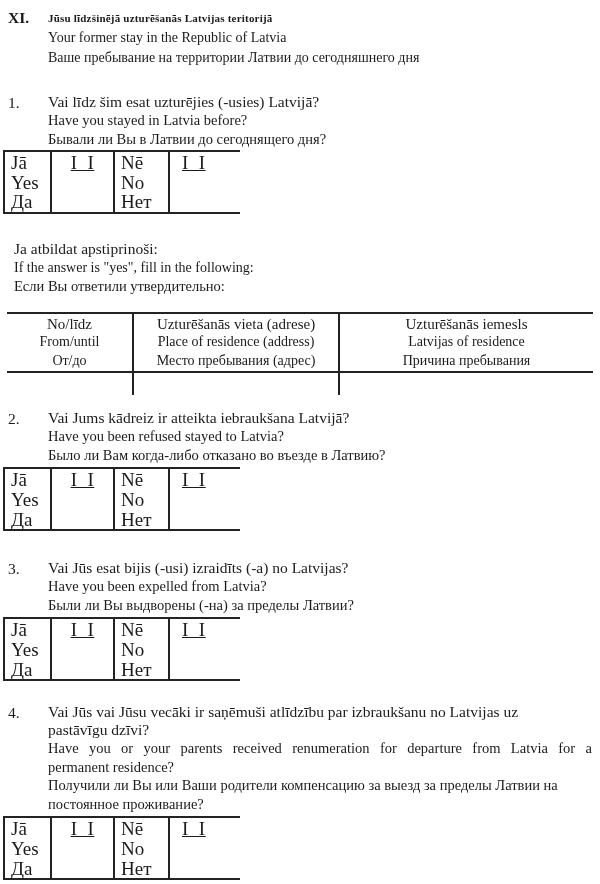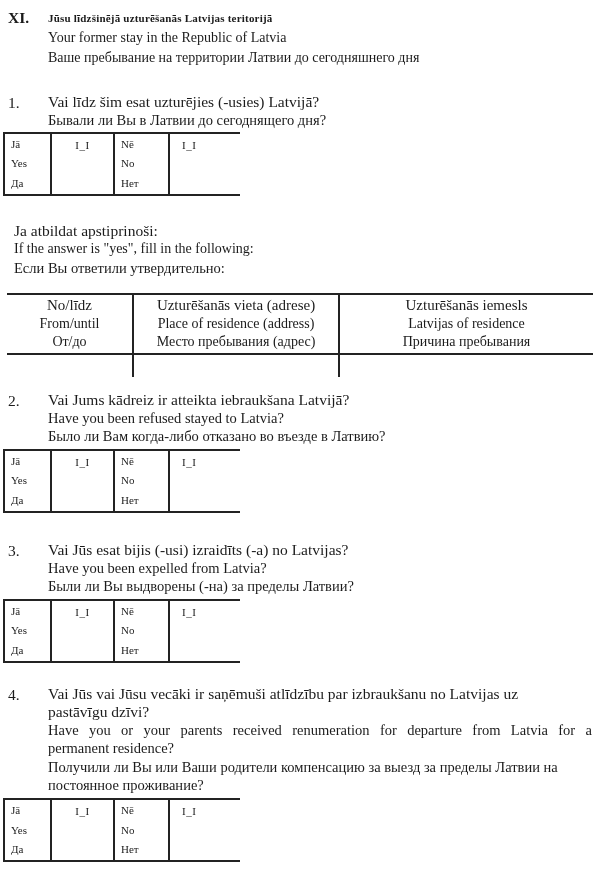--- a/index.html
+++ b/index.html
@@ -38,23 +38,23 @@
     margin-left: -5px;
     border-top: 2px solid #232323;
     border-bottom: 2px solid #232323;
     border-left: 2px solid #232323;
   }
   .yn-col { padding-top: 1px; }
   .yn-c1 { width: 45px; }
   .yn-c2 { width: 63px; border-left: 2px solid #232323; text-align: center; }
   .yn-c3 { width: 55px; border-left: 2px solid #232323; }
   .yn-c4 { width: 70px; border-left: 2px solid #232323; padding-left: 12px; }
-  .yn-col > div, .yn-col > span { font-size: 11px; line-height: 19.7px; }
+  .yn-col > div, .yn-col > span { font-size: 19px; line-height: 19.7px; }
   .yn-c1 > div, .yn-c3 > div { padding-left: 6px; }
-  .chk { display: inline-block; font-size: 15px; line-height: 19.7px; letter-spacing: 0.5px; }
+  .chk { display: inline-block; font-size: 15px; line-height: 19.7px; letter-spacing: 0.5px; text-decoration: underline; }
 
   
   .res-table { width: 586px; margin-left: -1px; }
   .res-header {
     display: flex;
     border-top: 2px solid #232323;
     border-bottom: 2px solid #232323;
   }
   .res-body { display: flex; height: 22px; }
   .res-c1 { width: 125px; }
@@ -91,20 +91,21 @@
       <div class="sec-title">Jūsu līdzšinējā uzturēšanās Latvijas teritorijā</div>
       <div class="sub">Your former stay in the Republic of Latvia</div>
       <div class="sub">Ваше пребывание на территории Латвии до сегодняшнего дня</div>
     </div>
   </div>
 
   <div class="q mt26">
     <div class="num">1.</div>
     <div class="q-body">
       <div class="q-lv">Vai līdz šim esat uzturējies (-usies) Latvijā?</div>
+      <div class="q-en">Have you stayed in Latvia before?</div>
       <div class="q-ru">Бывали ли Вы в Латвии до сегоднящего дня?</div>
     </div>
   </div>
 
   <div class="yn-table mt2">
     <div class="yn-col yn-c1">
       <div>Jā</div>
       <div>Yes</div>
       <div>Да</div>
     </div>

